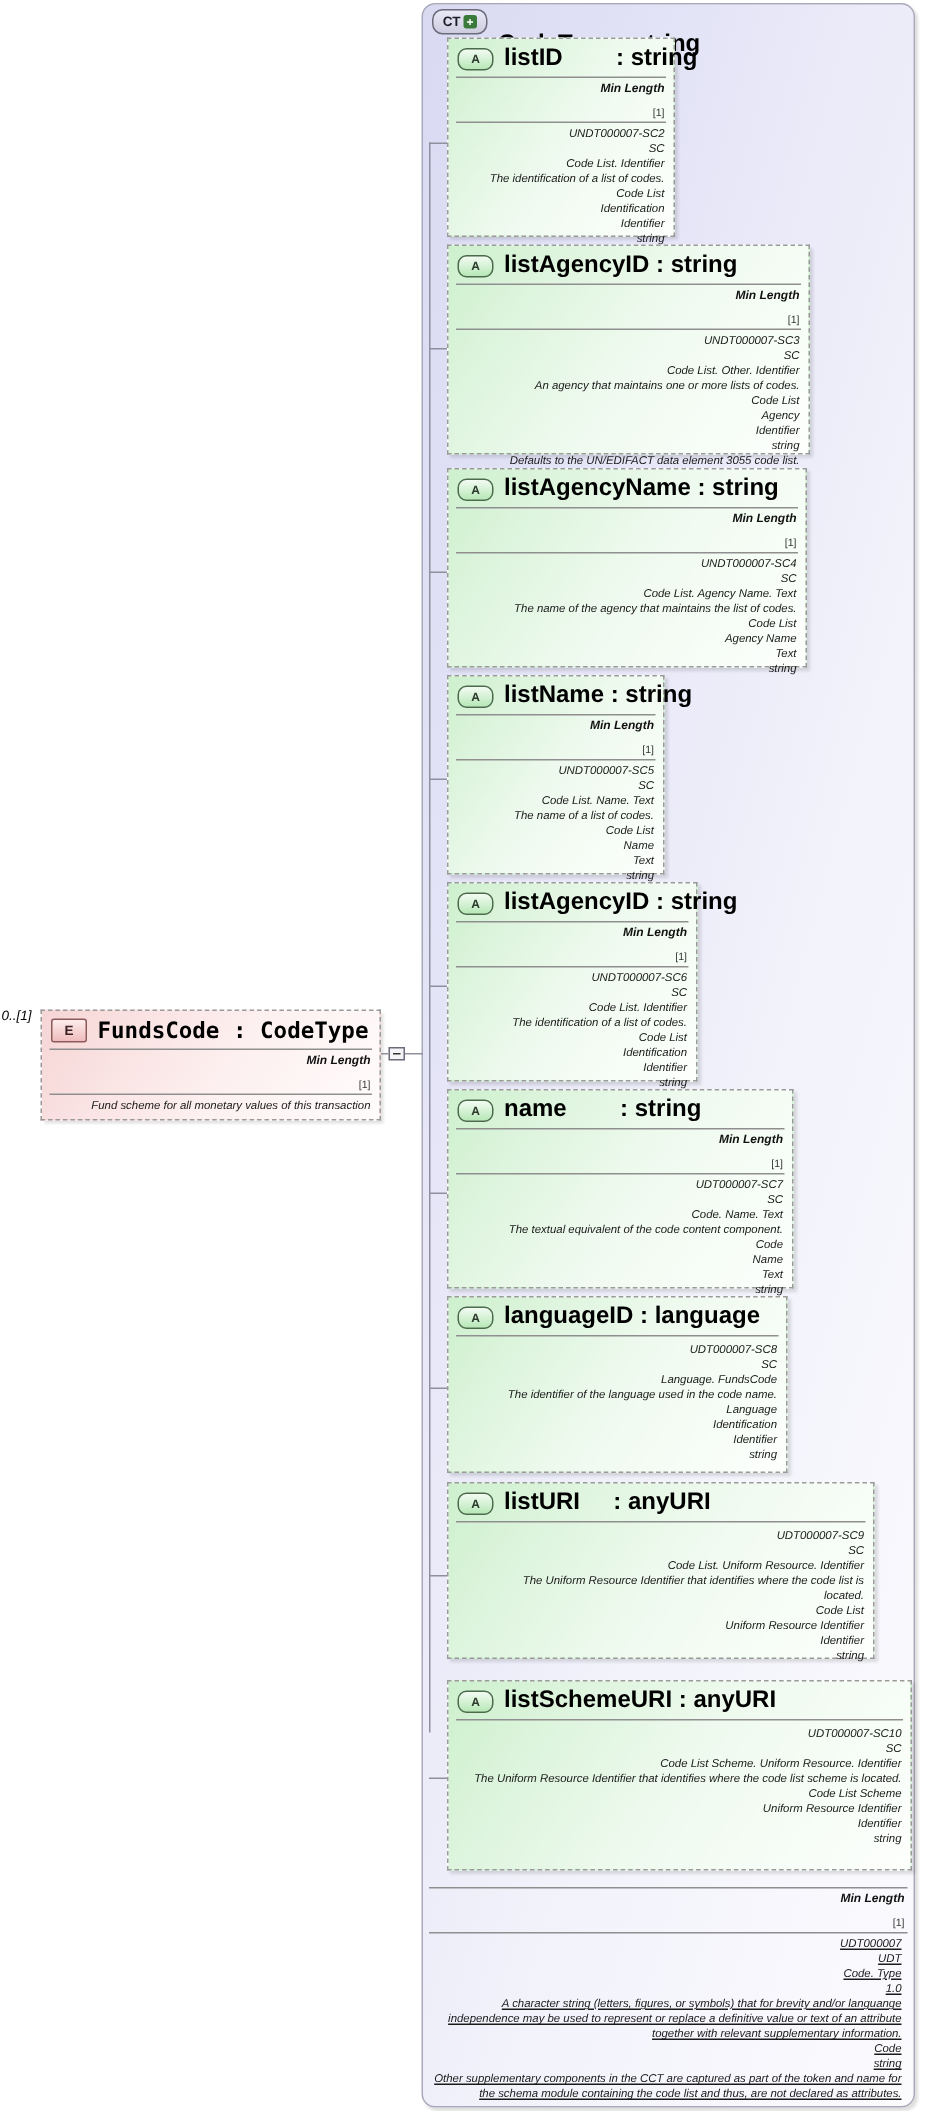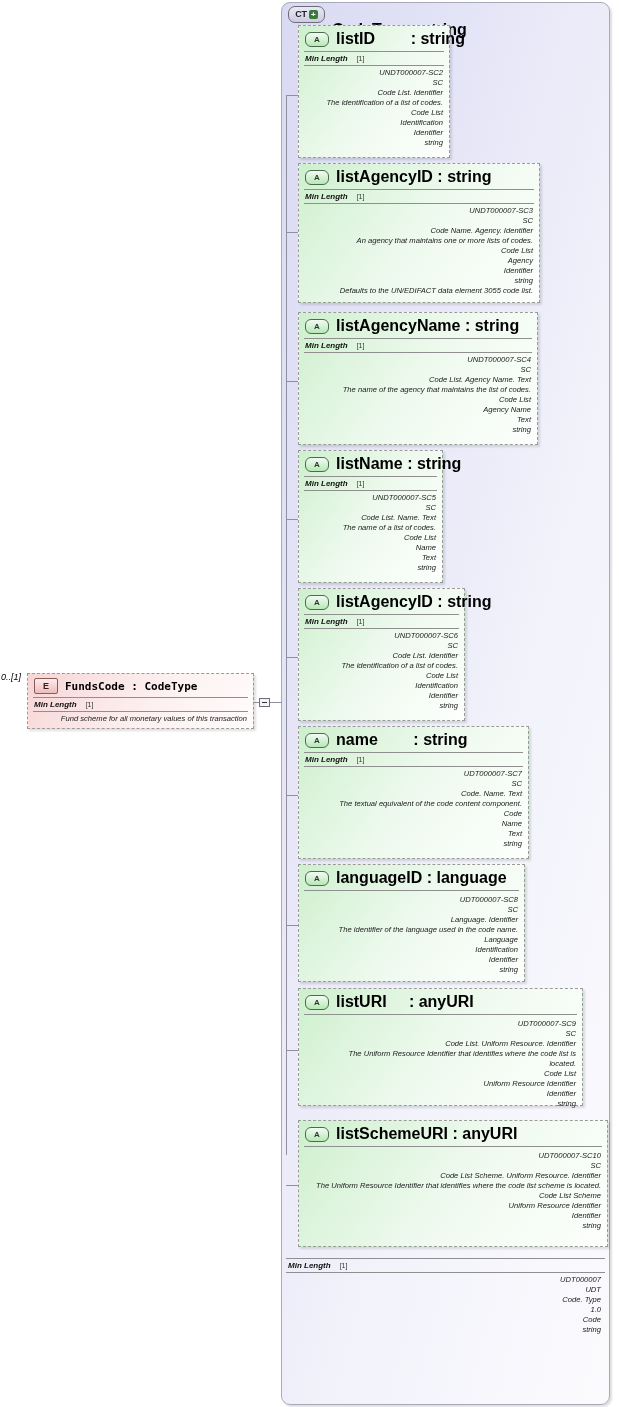--- a/index.html
+++ b/index.html
@@ -60,22 +60,23 @@
     border:1px solid #4c6b4c;border-radius:6px;
     background:linear-gradient(180deg,#f3fbf3 0%,#b7e8b7 100%);
     font-size:8px;font-weight:bold;color:#2c3a2c;
     flex:none;
   }
   .attr-name{font-size:16px;font-weight:bold;color:#000;white-space:pre;}
   .rule{height:1px;background:#8f8f8f;margin:0 5px;}
   .facet{
     padding:2px 6px 2px 6px;
     font-size:8px;font-style:italic;color:#111;
-    display:flex;align-items:center;gap:9px;
+    display:flex;align-items:flex-end;gap:9px;
     font-family:"Liberation Sans",sans-serif;
+    flex-direction:column;
   }
   .facet .lbl{font-weight:bold;}
   .facet .occ{font-style:normal;font-size:7px;color:#333;}
   .doc{
     padding:2px 6px 4px 6px;
     font-size:7.6px;font-style:italic;color:#1a1a1a;line-height:1.32;
     font-family:"Liberation Sans",sans-serif;
     text-align:right;
   }
   .doc div{white-space:normal;}
@@ -87,42 +88,42 @@
     background:linear-gradient(125deg,#f6d5d5 0%,#fae2e2 25%,#fdf0f0 55%,#fffcfc 100%);
     box-shadow:2px 2px 2px rgba(0,0,0,.12);
     box-sizing:border-box;
   }
   #fundscode .e-badge{
     display:inline-flex;align-items:center;justify-content:center;
     width:22px;height:14px;border:1px solid #8d5a5a;border-radius:2px;
     background:linear-gradient(180deg,#fdecec 0%,#efbcbc 100%);
     font-size:9px;font-weight:bold;color:#3a2020;flex:none;
   }
-  #fundscode .attr-name{font-family:"DejaVu Sans Mono","Liberation Mono",monospace;font-size:11px;}
+  #fundscode .attr-name{font-family:"DejaVu Sans Mono","Liberation Mono",monospace;font-size:15px;}
   #occurs{
     position:absolute;left:1px;top:672px;
     font-size:9px;font-style:italic;color:#000;
     font-family:"Liberation Sans",sans-serif;
   }
   .connector{position:absolute;background:#8f8f9e;}
   #expander{
     position:absolute;left:259px;top:698px;width:11px;height:9px;
     border:1px solid #6b6b7a;background:#f4f4f8;box-sizing:border-box;
   }
   #expander:after{
     content:"";position:absolute;left:2px;top:3px;width:5px;height:1px;background:#333;
   }
 
   
   #ct-footer{
     position:absolute;left:282px;top:1258px;width:327px;
   }
   #ct-footer .rule{margin:0 4px;background:#8f8f8f;}
   #ct-footer .facet{padding-left:6px;}
-  #ct-footer .doc{padding-left:6px;padding-right:8px;}
+  #ct-footer .doc{padding-left:6px;padding-right:8px;text-decoration:underline;}
 </style>
 </head>
 <body>
 
 <div class="canvas">
 
   <div id="ct-container"></div>
 
   <div id="ct-header">
     <span class="ct-badge">
@@ -166,21 +167,21 @@
     </div>
     <div class="rule"></div>
     <div class="facet">
       <span class="lbl">Min Length</span>
       <span class="occ">[1]</span>
     </div>
     <div class="rule"></div>
     <div class="doc">
         <div>UNDT000007-SC3</div>
         <div>SC</div>
-        <div>Code Name. Agency. Identifier</div>
+        <div>Code List. Other. Identifier</div>
         <div>An agency that maintains one or more lists of codes.</div>
         <div>Code List</div>
         <div>Agency</div>
         <div>Identifier</div>
         <div>string</div>
         <div>Defaults to the UN/EDIFACT data element 3055 code list.</div>
       </div>
   </div>
 
   <div class="stub" style="left:286px;top:381px;width:12px;"></div>
@@ -282,21 +283,21 @@
   <div class="stub" style="left:286px;top:925px;width:12px;"></div>
   <div class="attr" style="left:298px;top:864px;width:227px;height:118px;">
     <div class="attr-head">
       <span class="a-badge">A</span>
       <span class="attr-name">languageID : language</span>
     </div>
     <div class="rule"></div>
     <div class="doc" style="padding-top:4px;">
         <div>UDT000007-SC8</div>
         <div>SC</div>
-        <div>Language. Identifier</div>
+        <div>Language. FundsCode</div>
         <div>The identifier of the language used in the code name.</div>
         <div>Language</div>
         <div>Identification</div>
         <div>Identifier</div>
         <div>string</div>
       </div>
   </div>
 
   <div class="stub" style="left:286px;top:1050px;width:12px;"></div>
   <div class="attr" style="left:298px;top:988px;width:285px;height:118px;">
@@ -341,22 +342,24 @@
     <div class="facet">
       <span class="lbl">Min Length</span>
       <span class="occ">[1]</span>
     </div>
     <div class="rule"></div>
     <div class="doc">
         <div>UDT000007</div>
         <div>UDT</div>
         <div>Code. Type</div>
         <div>1.0</div>
+        <div>A character string (letters, figures, or symbols) that for brevity and/or languange independence may be used to represent or replace a definitive value or text of an attribute together with relevant supplementary information.</div>
         <div>Code</div>
         <div>string</div>
+        <div>Other supplementary components in the CCT are captured as part of the token and name for the schema module containing the code list and thus, are not declared as attributes.</div>
       </div>
   </div>
 
   <div id="occurs">0..[1]</div>
 
   <div id="fundscode">
     <div class="attr-head">
       <span class="e-badge">E</span>
       <span class="attr-name">FundsCode : CodeType</span>
     </div>

